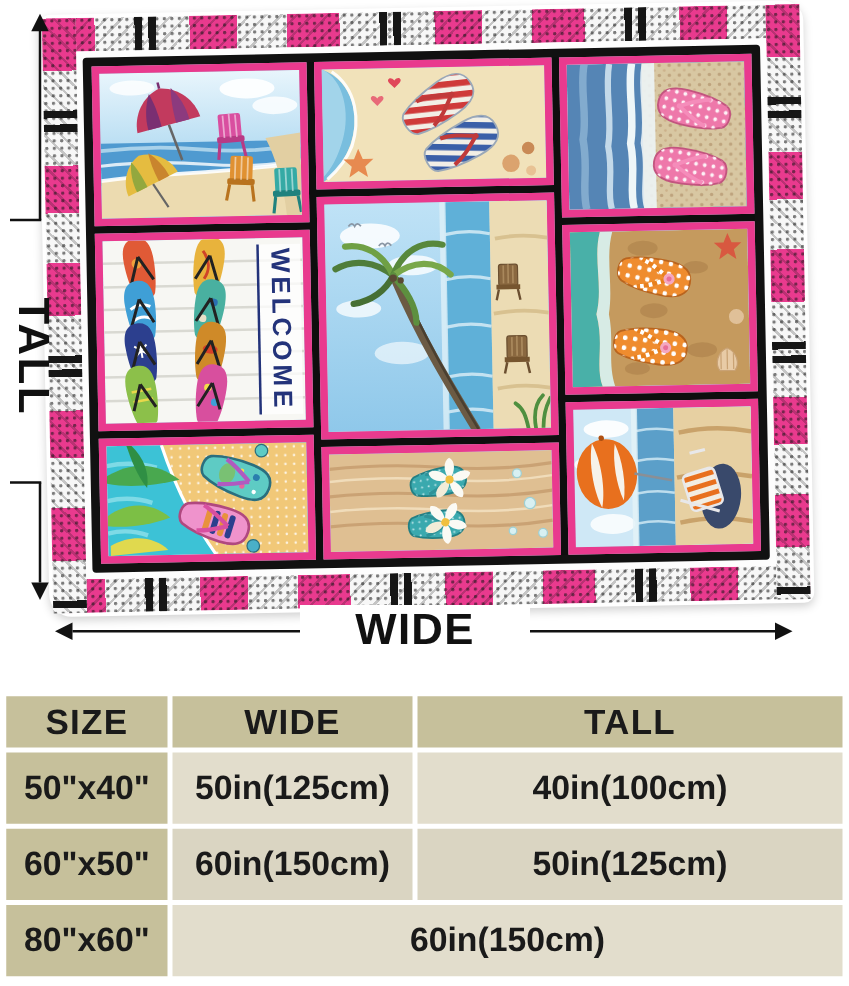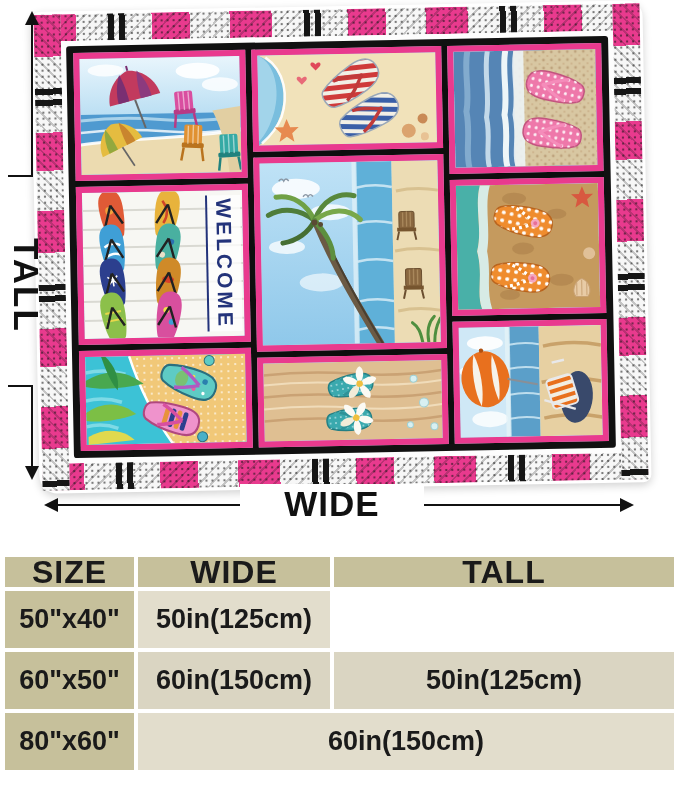--- a/index.html
+++ b/index.html
@@ -61,21 +61,21 @@
   .wide-label{position:absolute;left:240px;top:484px;width:184px;height:40px;display:flex;align-items:center;justify-content:center;
     font-weight:700;font-size:35px;color:#111;letter-spacing:1px;background:#fff;}
 
   
   .size-table{position:absolute;left:5px;top:557px;width:669px;}
   .t-row{display:flex;gap:4px;margin-bottom:4px;}
   .t-cell{display:flex;align-items:center;justify-content:center;font-weight:700;color:#1a1a1a;}
   .c1{width:129px;flex:none;background:#c6c09b;}
   .c2{width:192px;flex:none;background:#e2ddcc;}
   .c3{flex:1;background:#e2ddcc;}
-  .t-head .t-cell{height:30px;background:#c6c09b;font-size:32px;letter-spacing:1px;}
+  .t-head .t-cell{height:41px;background:#c6c09b;font-size:28px;letter-spacing:1px;}
   .t-body .t-cell{height:57px;font-size:27px;}
   .t-body .c1{background:#c6c09b;}
   .row-alt .c2,.row-alt .c3{background:#dad5c2;}
 </style>
 </head>
 <body>
 
 <div class="stage">
 
   <div class="blanket">
@@ -522,20 +522,21 @@
   <div class="size-table">
     <div class="t-row t-head">
       <div class="t-cell c1">SIZE</div>
       <div class="t-cell c2">WIDE</div>
       <div class="t-cell c3">TALL</div>
     </div>
     <div class="t-body">
       <div class="t-row">
         <div class="t-cell c1">50"x40"</div>
         <div class="t-cell c2">50in(125cm)</div>
+        <div class="t-cell c3">40in(100cm)</div>
       </div>
       <div class="t-row row-alt">
         <div class="t-cell c1">60"x50"</div>
         <div class="t-cell c2">60in(150cm)</div>
         <div class="t-cell c3">50in(125cm)</div>
       </div>
       <div class="t-row">
         <div class="t-cell c1">80"x60"</div>
         <div class="t-cell c3">60in(150cm)</div>
       </div>

